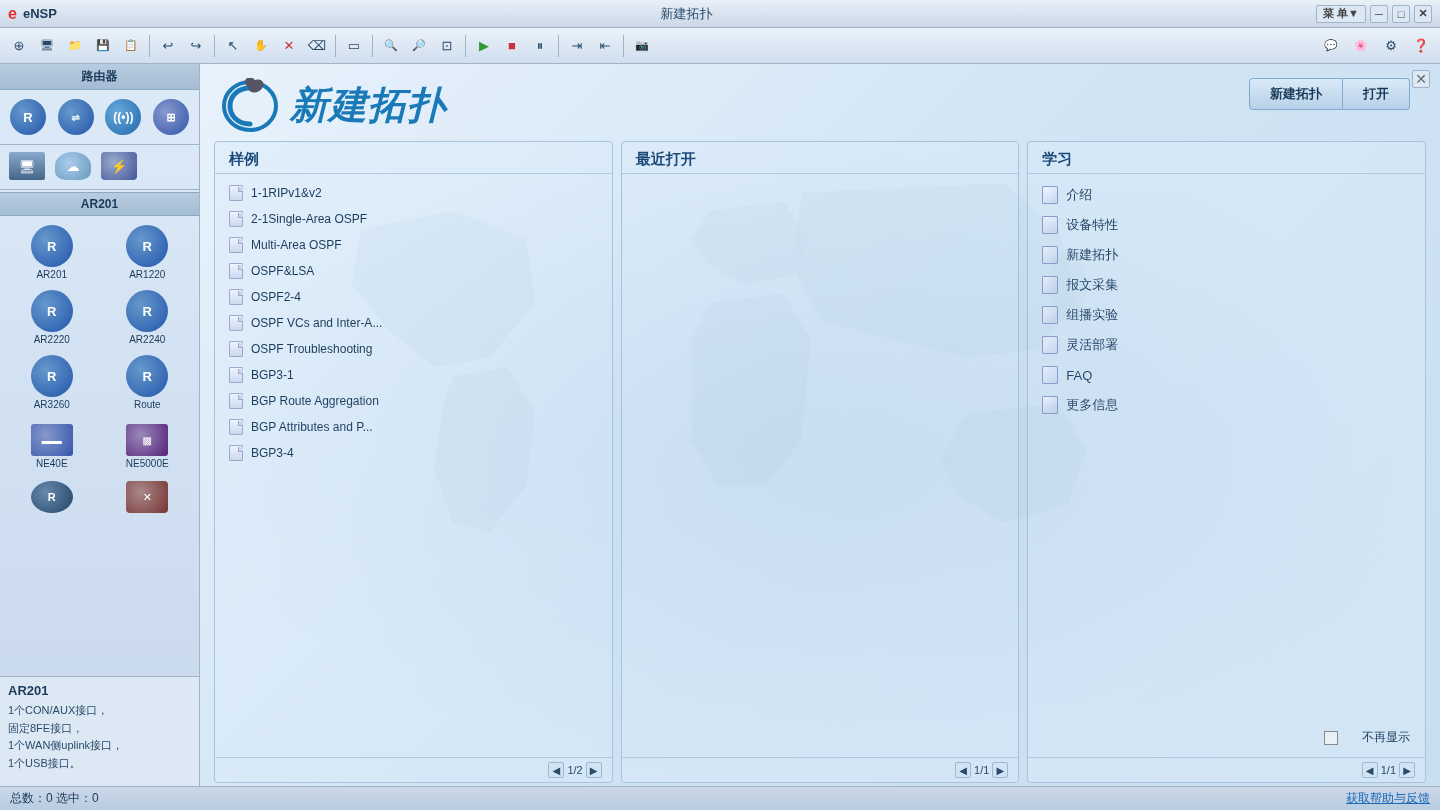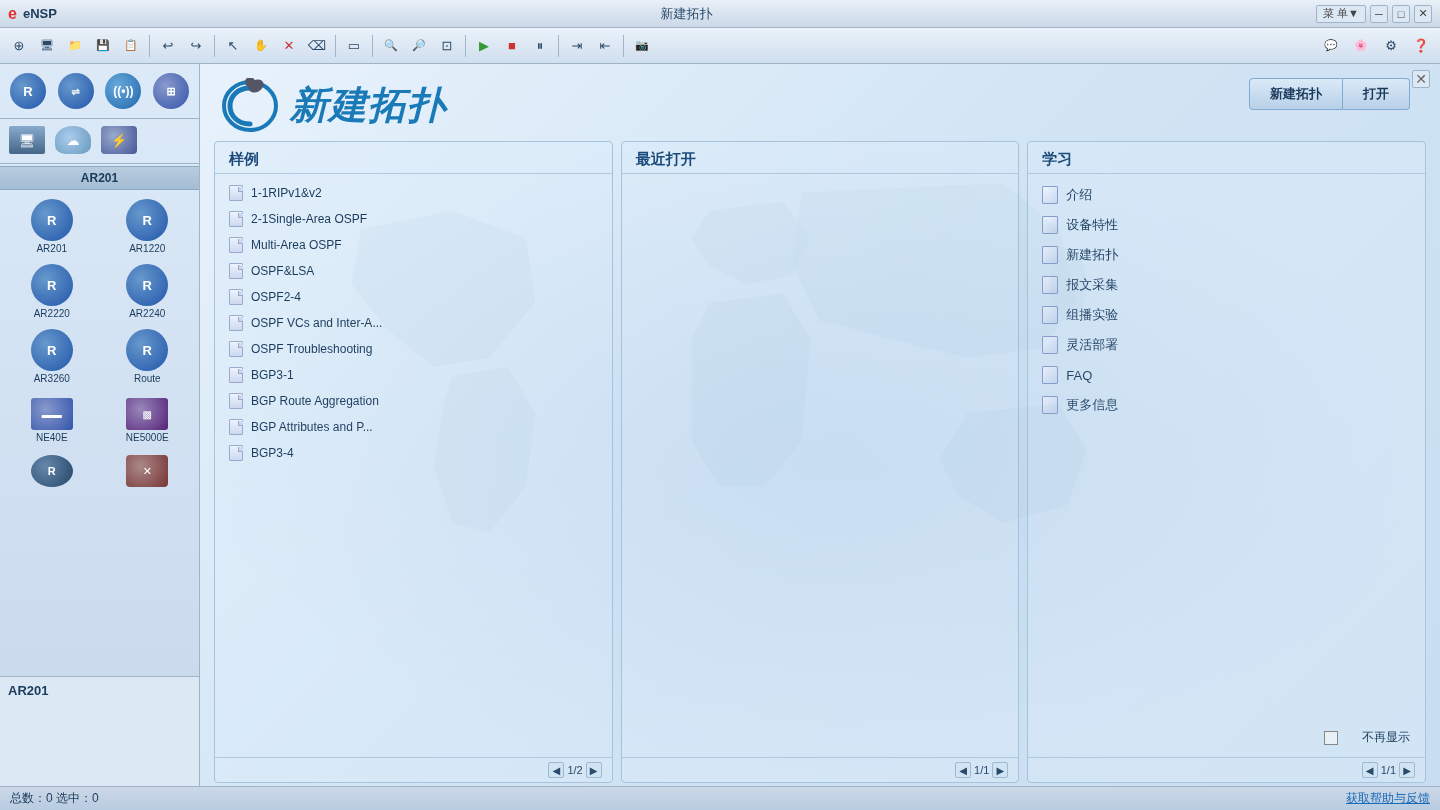--- a/index.html
+++ b/index.html
@@ -12,21 +12,21 @@
       display: flex; align-items: center; justify-content: space-between;
       border-bottom: 1px solid #a0b4c8;
       padding: 0 8px;
     }
     #titlebar .title-left { display: flex; align-items: center; gap: 6px; font-size: 13px; font-weight: bold; color: #2a4a6a; }
     #titlebar .title-center { font-size: 13px; color: #2a4a6a; }
     #titlebar .title-right { display: flex; gap: 4px; }
     #titlebar .title-right span {
       width: 18px; height: 18px; display: flex; align-items: center; justify-content: center;
       font-size: 11px; cursor: pointer; color: #444;
-      border: 1px solid #a0b4c8; background: #dce8f4; border-radius: 2px;
+      border: 1px solid #a0b4c8; background: #dce8f4; border-radius: 2px; font-weight: bold;
     }
 
     
     #toolbar {
       height: 36px;
       background: linear-gradient(to bottom, #eaf2fa, #d0deee);
       border-bottom: 1px solid #a0b4c8;
       display: flex; align-items: center; padding: 0 6px; gap: 2px;
     }
     .tb-btn {
@@ -294,20 +294,21 @@
     <div class="tb-btn icon-chat"></div>
     <div class="tb-btn icon-huawei"></div>
     <div class="tb-btn icon-settings"></div>
     <div class="tb-btn icon-help"></div>
   </div>
 </div>
 
 <div id="main">
 
   <div id="left-panel">
+    <div class="panel-section-title">路由器</div>
 
     <div class="device-grid">
       <div class="device-item">
         <div class="device-icon" style="background:radial-gradient(circle at 35% 35%, #6699cc, #2255aa);">
           <span style="font-size:13px; font-weight:bold; color:white;">R</span>
         </div>
       </div>
       <div class="device-item">
         <div class="device-icon" style="background:radial-gradient(circle at 35% 35%, #6699cc, #2255aa);">
           <span style="font-size:10px; font-weight:bold; color:white;">⇌</span>
@@ -408,20 +409,23 @@
       </div>
       <div class="device-item" style="flex-direction:column; align-items:center;">
         <div style="width:42px;height:32px;background:radial-gradient(circle at 35% 35%,#aa8888,#773333);border-radius:4px;display:flex;align-items:center;justify-content:center;">
           <span style="color:white;font-size:11px;">✕</span>
         </div>
       </div>
     </div>
 
     <div id="info-panel">
       <div class="info-title">AR201</div>
+      <div class="info-desc">
+        1个CON/AUX接口，<br>固定8FE接口，<br>1个WAN侧uplink接口，<br>1个USB接口。
+      </div>
     </div>
   </div>
 
   <div id="content-area">
 
     <div id="worldmap">
       <svg width="100%" height="100%" viewBox="0 0 1200 700" preserveAspectRatio="xMidYMid meet">
 
         <path d="M100,120 L200,100 L280,130 L290,200 L240,260 L180,270 L130,230 L90,180 Z" fill="#7aaabb" opacity="0.5"></path>
 

